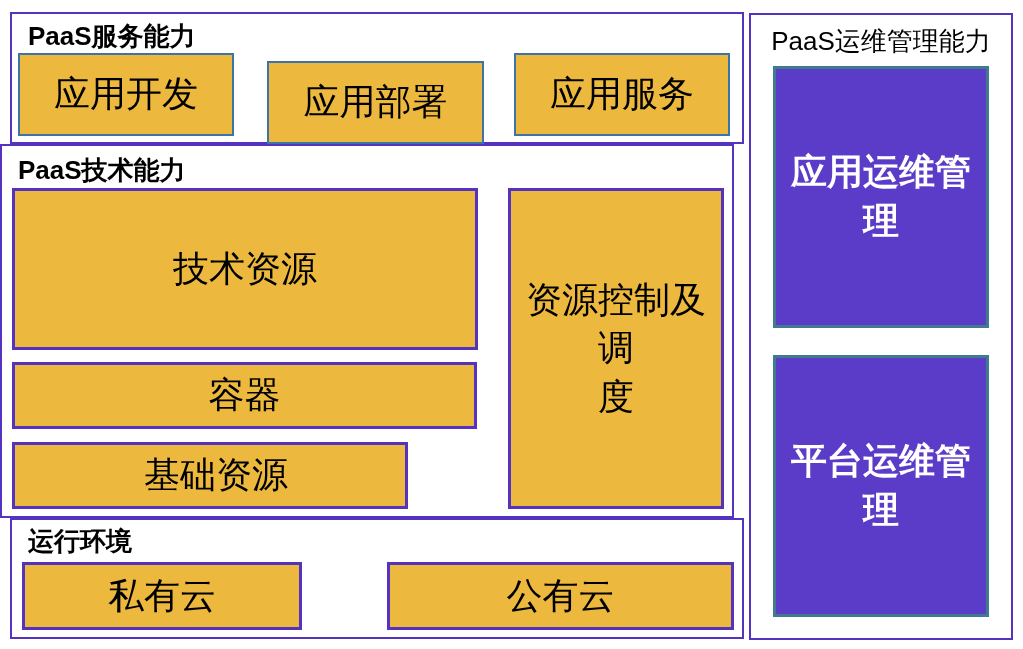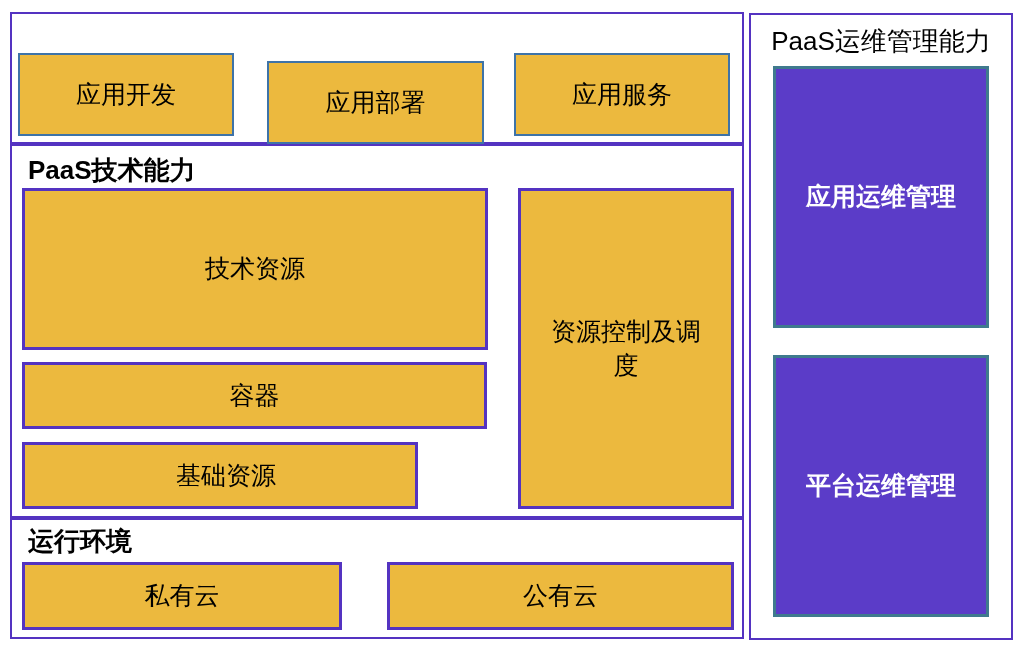--- a/index.html
+++ b/index.html
@@ -17,21 +17,21 @@
     overflow: hidden;
   }
   #canvas { position: relative; width: 1023px; height: 649px; background: #ffffff; }
 
   .section {
     position: absolute;
     border: 2px solid var(--purple-border);
     background: #ffffff;
   }
   #sec-services  { left: 10px;  top: 12px;  width: 734px; height: 132px; }
-  #sec-technical { left: 10px;  top: 144px; width: 734px; height: 374px; }
+  #sec-technical { left: 0;  top: 144px; width: 734px; height: 374px; }
   #sec-runtime   { left: 10px;  top: 518px; width: 734px; height: 121px; }
   #panel-ops     { left: 749px; top: 13px;  width: 264px; height: 627px; padding-left: 8px; }
 
   .sec-title {
     position: absolute;
     left: 16px;
     font-size: 26px;
     font-weight: bold;
     color: #000000;
     white-space: nowrap;
@@ -50,21 +50,21 @@
     white-space: nowrap;
     line-height: 1.1;
   }
 
   .box {
     position: absolute;
     display: flex;
     align-items: center;
     justify-content: center;
     text-align: center;
-    font-size: 25px;
+    font-size: 36px;
     color: #000000;
     line-height: 1.35;
   }
   .box-orange-blue {
     background: var(--orange-fill);
     border: 2px solid var(--blue-border);
   }
   .box-orange-purple {
     background: var(--orange-fill);
     border: 3px solid var(--purple-border);
@@ -82,33 +82,34 @@
   #box-app-svc    { left: 502px; top: 39px; width: 216px; height: 83px; }
 
   
   #box-tech-res   { left: 10px;  top: 42px;  width: 466px; height: 162px; }
   #box-container  { left: 10px;  top: 216px; width: 465px; height: 67px; }
   #box-base-res   { left: 10px;  top: 296px; width: 396px; height: 67px; padding-left: 12px; }
   #box-res-ctrl   { left: 506px; top: 42px;  width: 216px; height: 321px;
                     white-space: pre-line; padding: 7px 10px; }
 
   
-  #box-private-cloud { left: 10px;  top: 42px; width: 320px; height: 68px; }
+  #box-private-cloud { left: 10px;  top: 42px; width: 280px; height: 68px; }
   #box-public-cloud  { left: 375px; top: 42px; width: 347px; height: 68px; }
 
   
   #box-app-ops      { left: 22px; top: 51px;  width: 216px; height: 262px; }
   #box-platform-ops { left: 22px; top: 340px; width: 216px; height: 262px; }
 </style>
 </head>
 <body>
 
 <div id="canvas">
 
   <div id="sec-services" class="section">
+    <div class="sec-title">PaaS服务能力</div>
     <div id="box-app-dev" class="box box-orange-blue">应用开发</div>
     <div id="box-app-deploy" class="box box-orange-blue">应用部署</div>
     <div id="box-app-svc" class="box box-orange-blue">应用服务</div>
   </div>
 
   <div id="sec-technical" class="section">
     <div class="sec-title">PaaS技术能力</div>
     <div id="box-tech-res" class="box box-orange-purple">技术资源</div>
     <div id="box-container" class="box box-orange-purple">容器</div>
     <div id="box-base-res" class="box box-orange-purple">基础资源</div>

